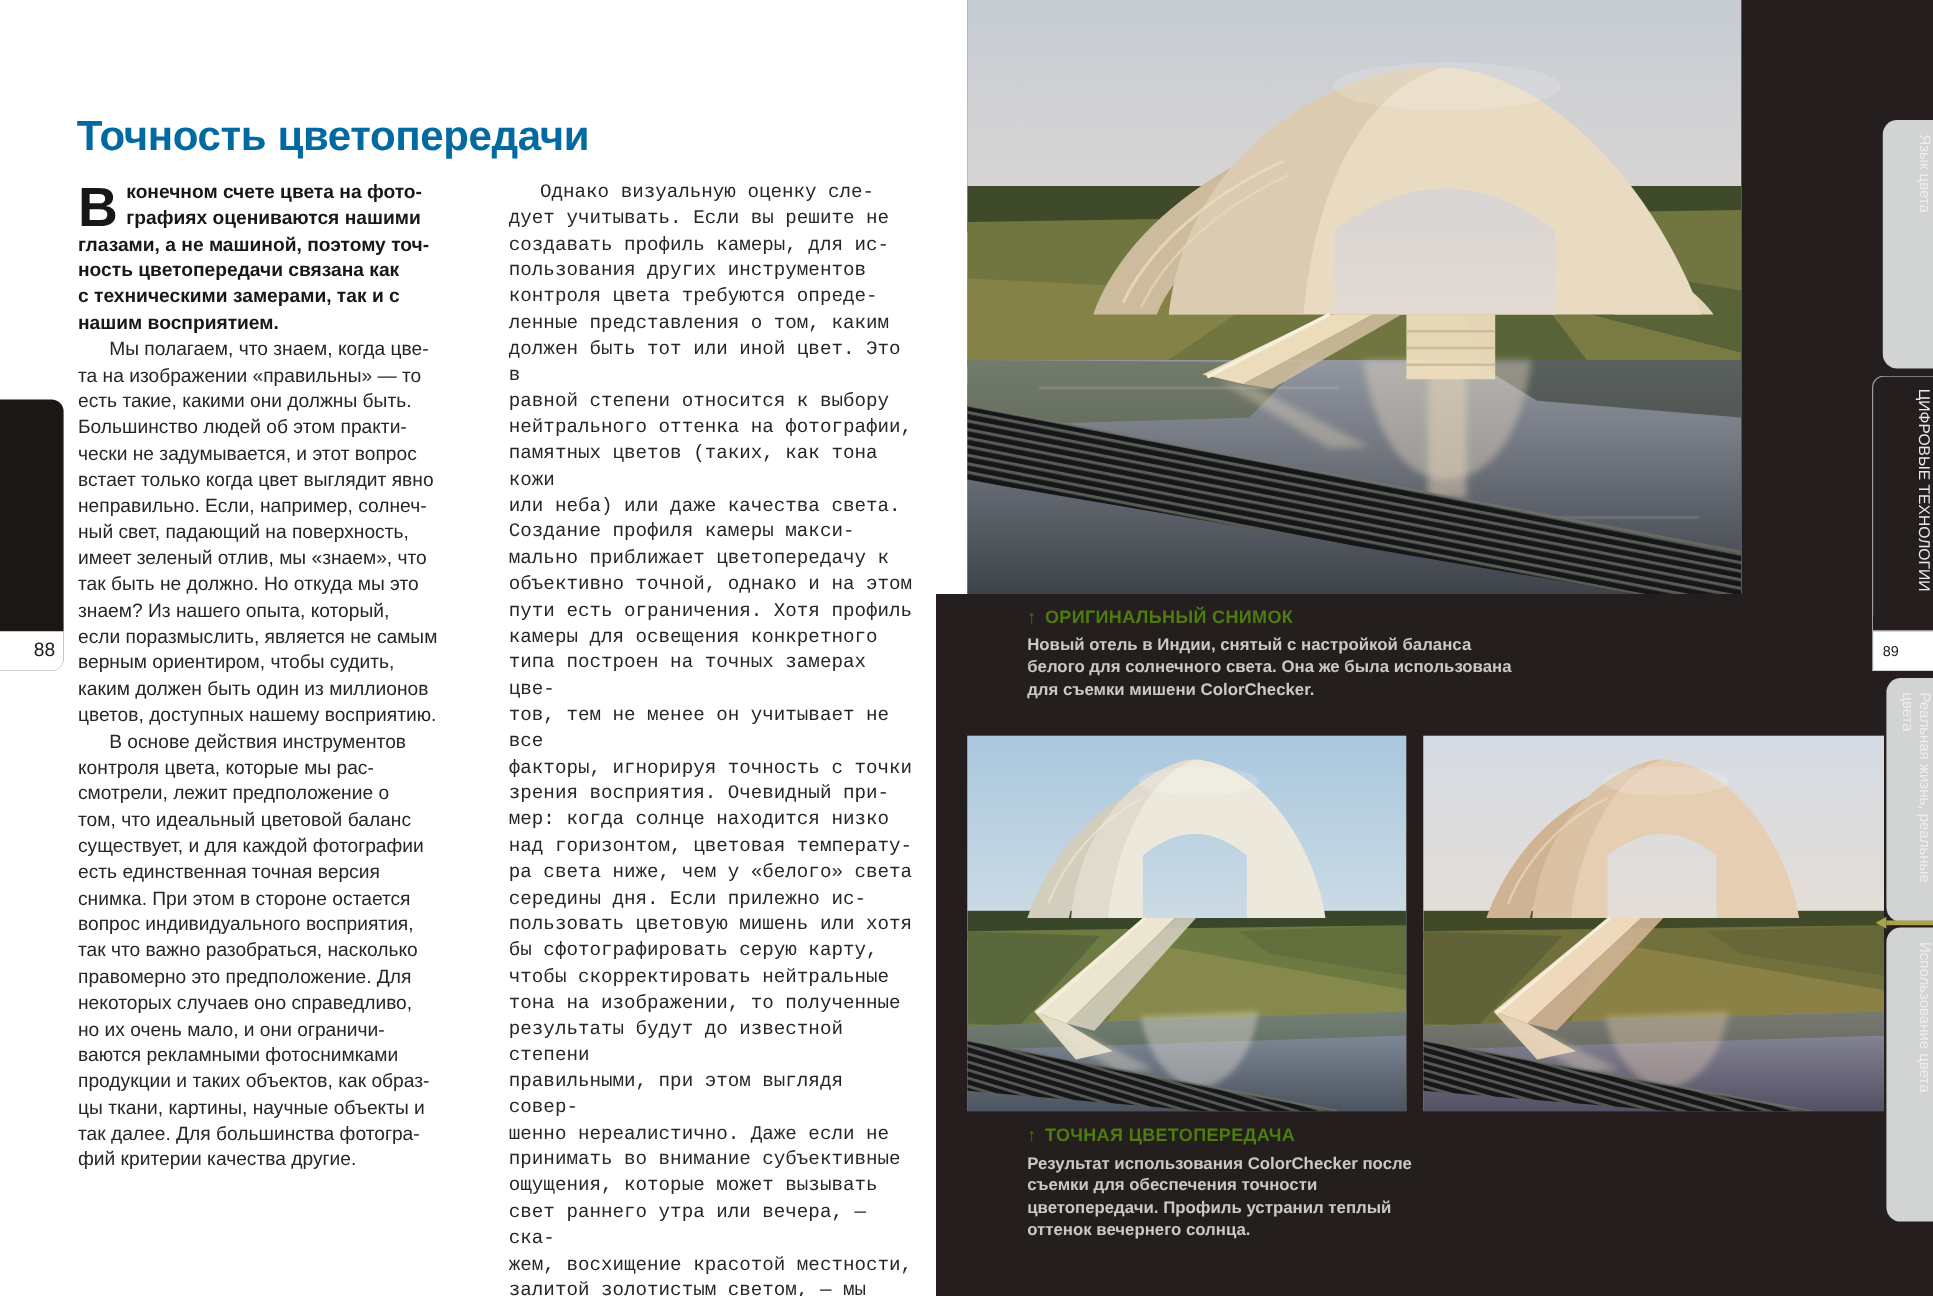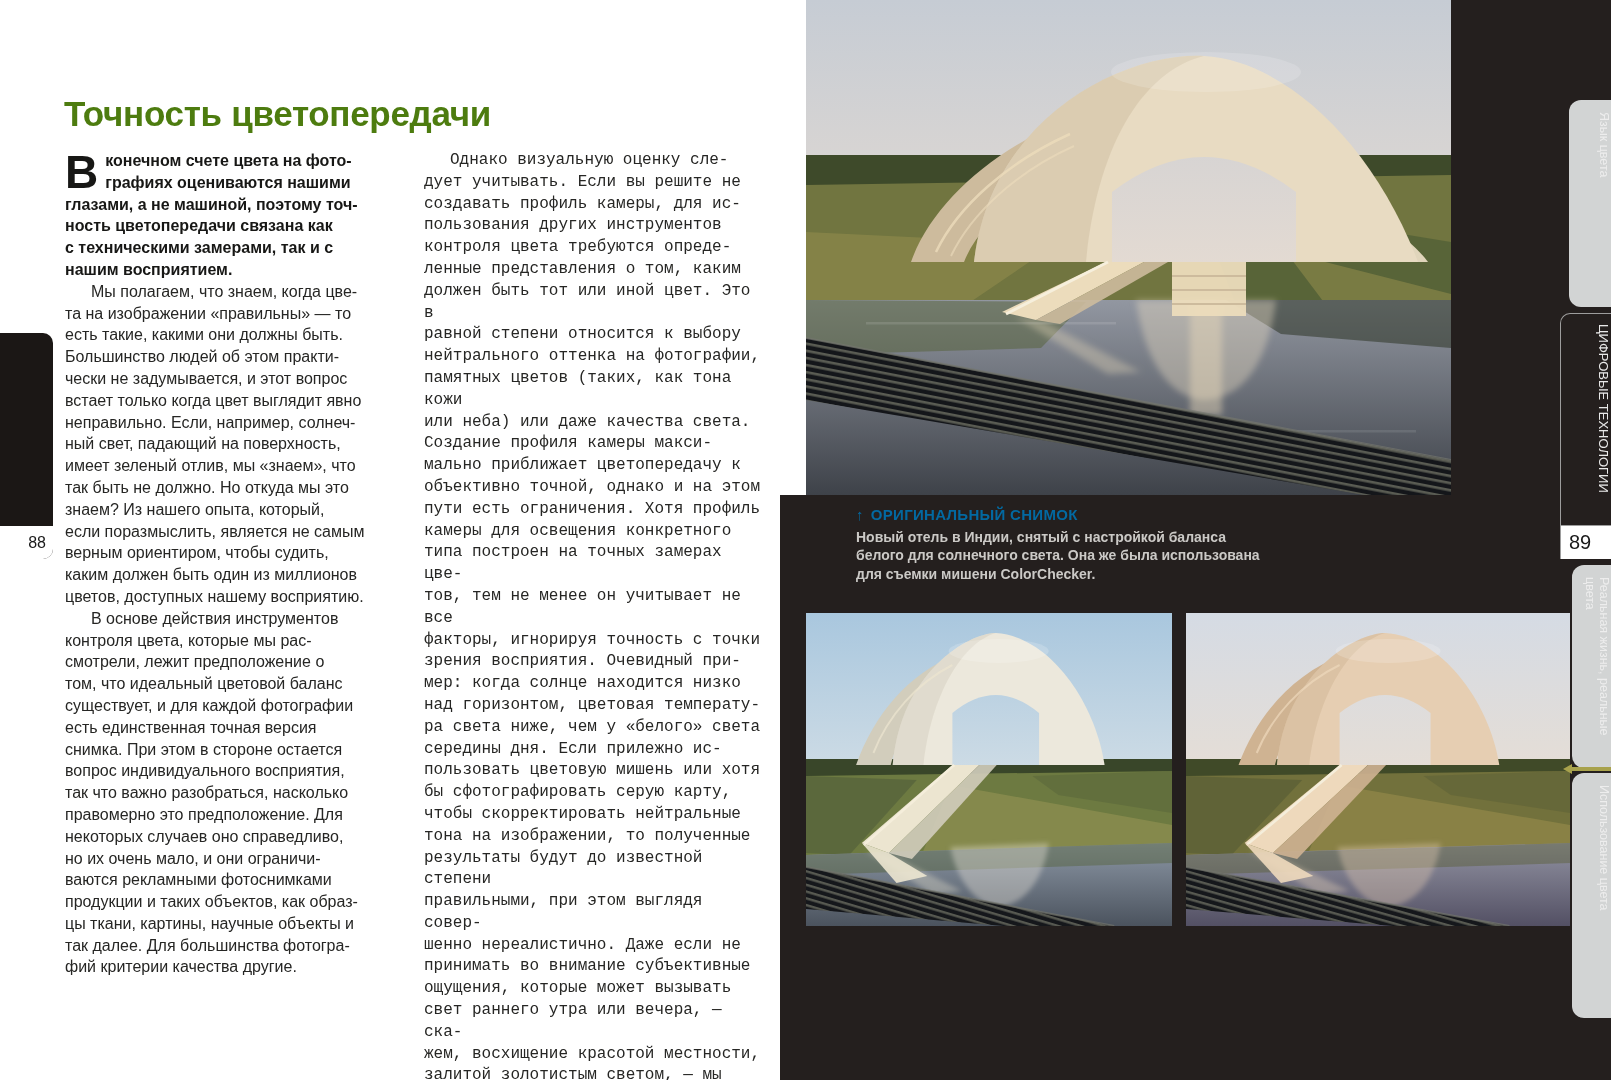--- a/index.html
+++ b/index.html
@@ -13,29 +13,29 @@
 
   
   .photo{position:absolute;overflow:hidden;background:#888;}
   #photoTop{left:806px;top:0;width:645px;height:495px;}
   #photoLeft{left:806px;top:613px;width:366px;height:313px;}
   #photoRight{left:1186px;top:613px;width:384px;height:313px;}
   .photo svg{display:block;width:100%;height:100%;}
 
   
   .caption{position:absolute;color:#cbc9c6;font-size:14px;line-height:18.5px;}
-  .caption .cap-head{margin:0 0 3px 0;color:#0369a1;font-size:15px;font-weight:bold;letter-spacing:.3px;}
+  .caption .cap-head{margin:0 0 3px 0;color:#4d7c0f;font-size:15px;font-weight:bold;letter-spacing:.3px;}
   .caption .cap-body{white-space:pre-line;font-weight:bold;}
   .cap-arrow{margin-right:7px;font-weight:bold;}
   #cap1{left:856px;top:506px;width:480px;}
   #cap2{left:856px;top:938px;width:340px;}
   #cap3{left:1190px;top:938px;width:364px;}
 
   
-  #title{position:absolute;left:64px;top:94px;font-size:35px;font-weight:bold;color:#4d7c0f;letter-spacing:-.3px;}
+  #title{position:absolute;left:64px;top:94px;font-size:35px;font-weight:bold;color:#0369a1;letter-spacing:-.3px;}
   .col{position:absolute;top:150px;font-size:16px;line-height:21.8px;color:#262624;}
   #col1{left:65px;width:350px;}
   #col2{left:424px;width:340px;font-family:Liberation Mono, monospace;}
   .col p{margin:0;white-space:pre-line;}
   p.ind{text-indent:26px;}
   .intro{font-weight:bold;color:#171715;}
   .dropcap{float:left;font-size:46px;line-height:38px;padding:3px 7px 0 0;font-weight:bold;color:#171715;}
 
   
   #leftTab{position:absolute;left:0;top:333px;width:53px;height:226px;background:#1b1715;border-radius:0 10px 10px 0;}
@@ -47,21 +47,21 @@
   .vtab{position:absolute;right:0;background:#d2d4d4;border-radius:12px 0 0 12px;
         writing-mode:vertical-rl;color:#ededed;font-size:12.5px;padding-top:12px;box-sizing:border-box;}
   #tab1{top:100px;width:42px;height:207px;}
   #tab3{top:565px;width:39px;height:203px;}
   #tab4{top:773px;width:39px;height:245px;}
   #tab2{position:absolute;right:0;top:313px;width:51px;height:213px;background:#241f1e;
         border:1px solid #9d9d9d;border-right:none;border-radius:10px 0 0 0;
         writing-mode:vertical-rl;color:#e9e9e9;font-size:13px;padding-top:10px;box-sizing:border-box;}
   #tab2Num{position:absolute;right:0;top:526px;width:51px;height:33px;background:#ffffff;
            border-left:1px solid #9d9d9d;box-sizing:border-box;display:flex;align-items:center;
-           padding-left:8px;font-size:20px;color:#1a1a1a;}
+           padding-left:8px;font-size:12px;color:#1a1a1a;}
   #tabDivider{position:absolute;right:0;top:767px;width:39px;height:4px;background:#a8a24c;}
   #tabDivider::before{content:"";position:absolute;left:-9px;top:-3px;width:0;height:0;
            border-right:9px solid #a8a24c;border-top:5px solid transparent;border-bottom:5px solid transparent;}
 </style>
 </head>
 <body>
 
 <div id="stage">
 
   <div class="darkbg" id="darkLower"></div>
@@ -300,20 +300,27 @@
 </svg>
     </div>
 
   <div class="caption" id="cap1">
     <div class="cap-head"><span class="cap-arrow">↑</span><span>ОРИГИНАЛЬНЫЙ СНИМОК</span></div>
     <div class="cap-body">Новый отель в Индии, снятый с настройкой баланса
 белого для солнечного света. Она же была использована
 для съемки мишени ColorChecker.</div>
   </div>
 
+  <div class="caption" id="cap2">
+    <div class="cap-head"><span class="cap-arrow">↑</span><span>ТОЧНАЯ ЦВЕТОПЕРЕДАЧА</span></div>
+    <div class="cap-body">Результат использования ColorChecker после
+съемки для обеспечения точности
+цветопередачи. Профиль устранил теплый
+оттенок вечернего солнца.</div>
+  </div>
 
 
   <div class="vtab" id="tab1"><span>Язык цвета</span></div>
   <div id="tab2"><span>ЦИФРОВЫЕ ТЕХНОЛОГИИ</span></div>
   <div id="tab2Num">89</div>
   <div class="vtab" id="tab3"><span>Реальная жизнь, реальные цвета</span></div>
   <div id="tabDivider"></div>
   <div class="vtab" id="tab4"><span>Использование цвета</span></div>
 
 </div>

